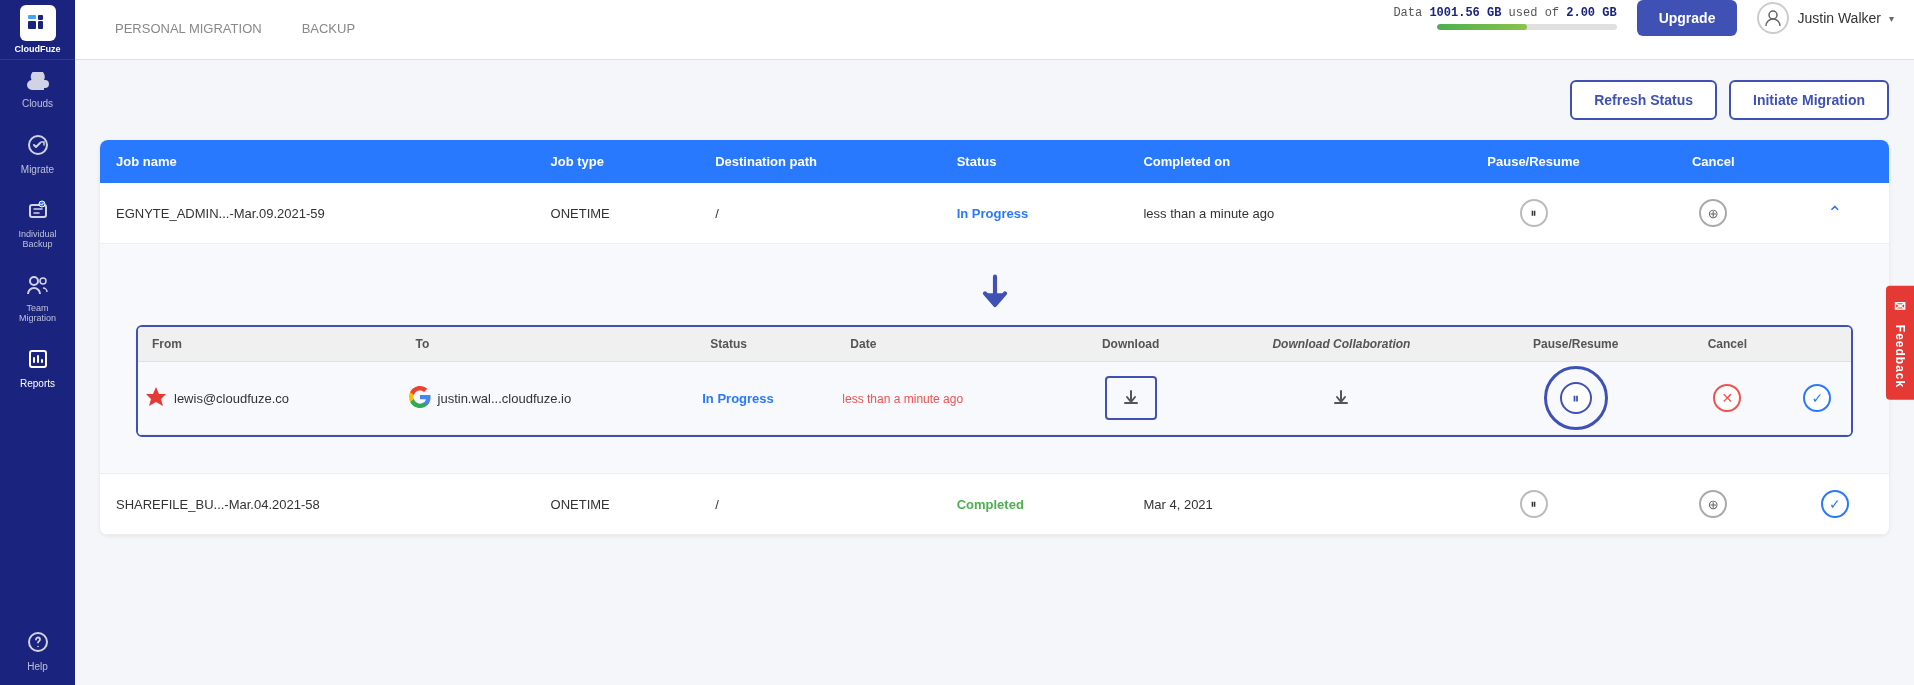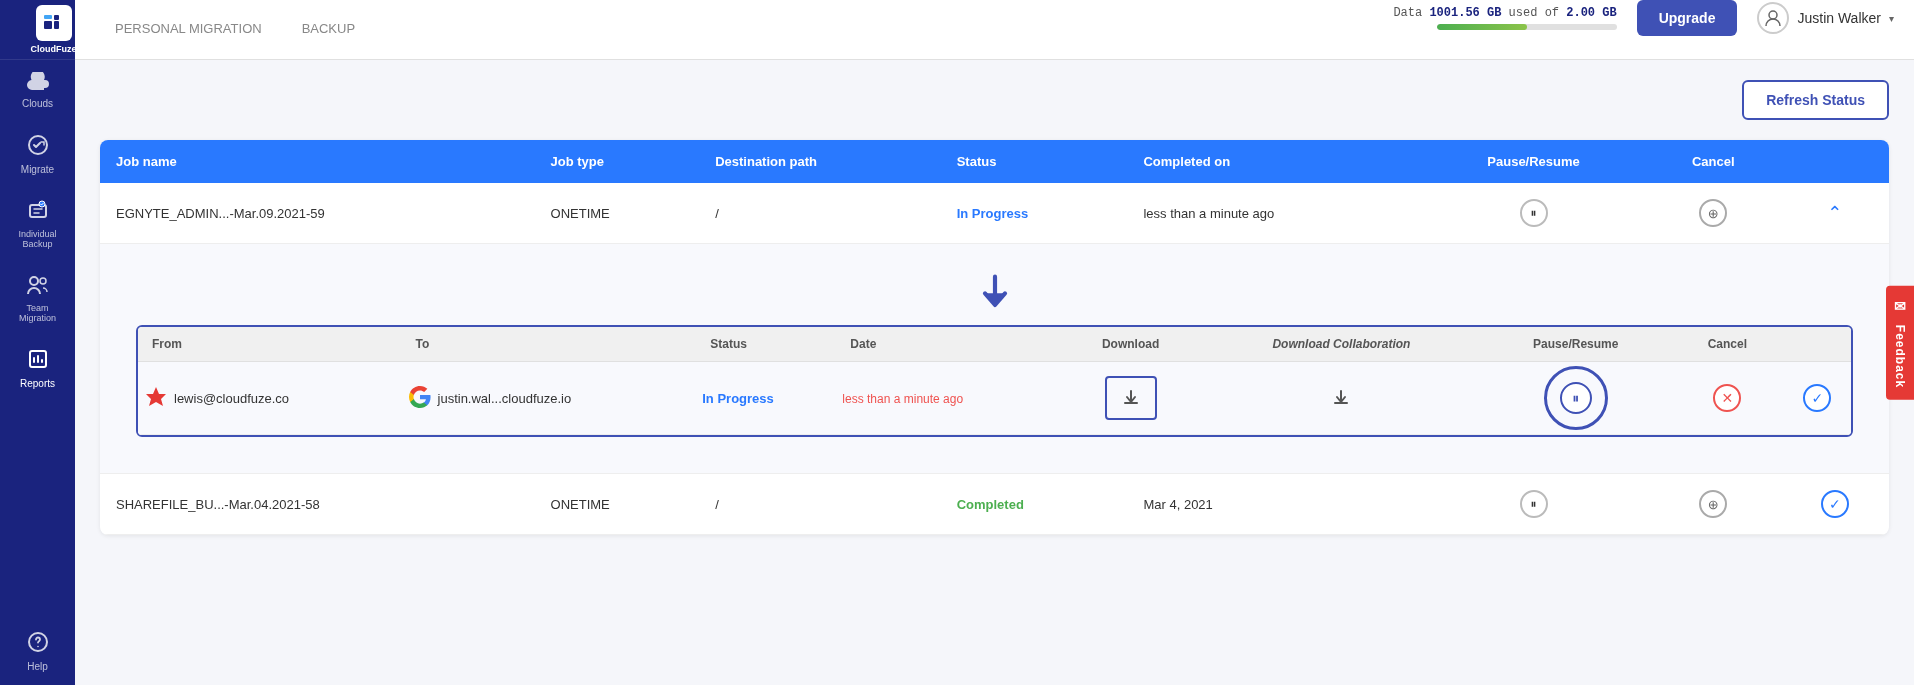--- a/index.html
+++ b/index.html
@@ -14,21 +14,21 @@
       align-items: center;
       padding-top: 0;
       flex-shrink: 0;
       height: 685px;
     }
     .sidebar-logo {
       width: 78px;
       height: 60px;
       display: flex;
       align-items: center;
-      justify-content: flex-end;
+      justify-content: center;
       background: #1a237e;
       border-bottom: 1px solid rgba(255,255,255,0.1);
     }
     .sidebar-item {
       display: flex;
       flex-direction: column;
       align-items: center;
       justify-content: center;
       width: 75px;
       padding: 12px 5px;
@@ -469,20 +469,21 @@
         <span>Justin Walker</span>
         <span style="font-size:10px;color:#666;">▾</span>
       </div>
     </div>
   </div>
 
   <div class="page-content">
 
     <div class="action-bar">
       <button class="action-btn">Refresh Status</button>
+      <button class="action-btn">Initiate Migration</button>
     </div>
 
     <table class="main-table">
       <thead>
         <tr>
           <th>Job name</th>
           <th>Job type</th>
           <th>Destination path</th>
           <th>Status</th>
           <th>Completed on</th>

